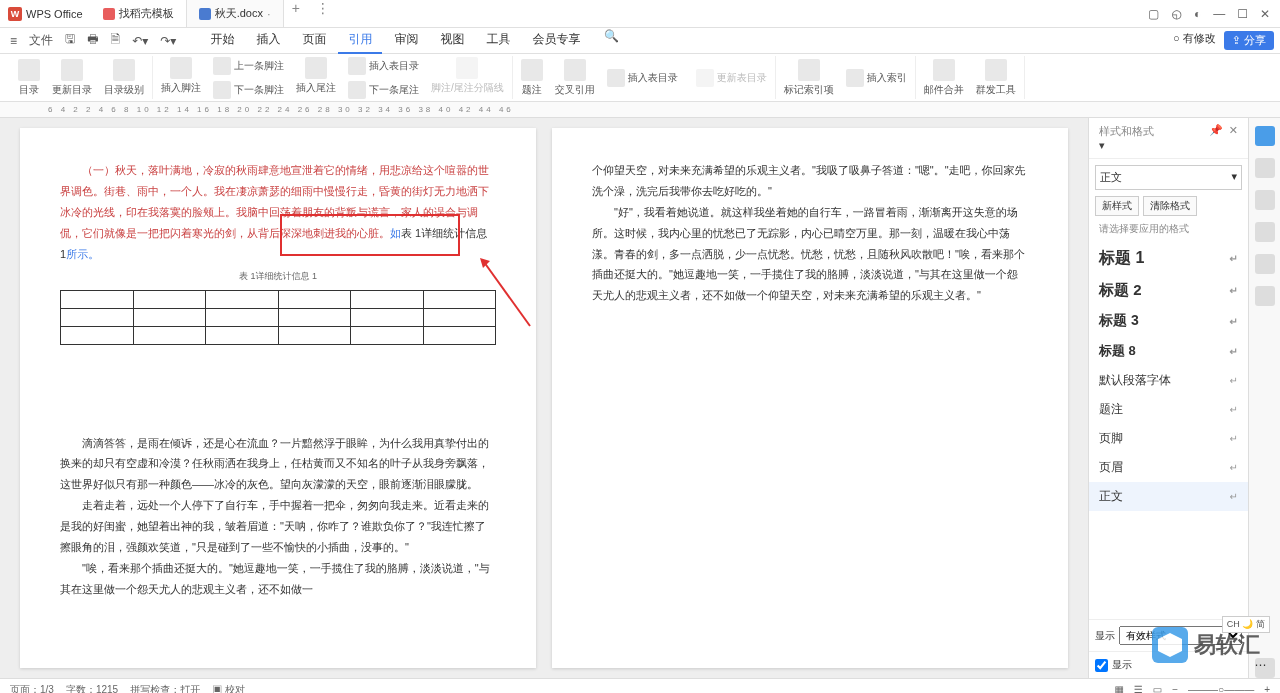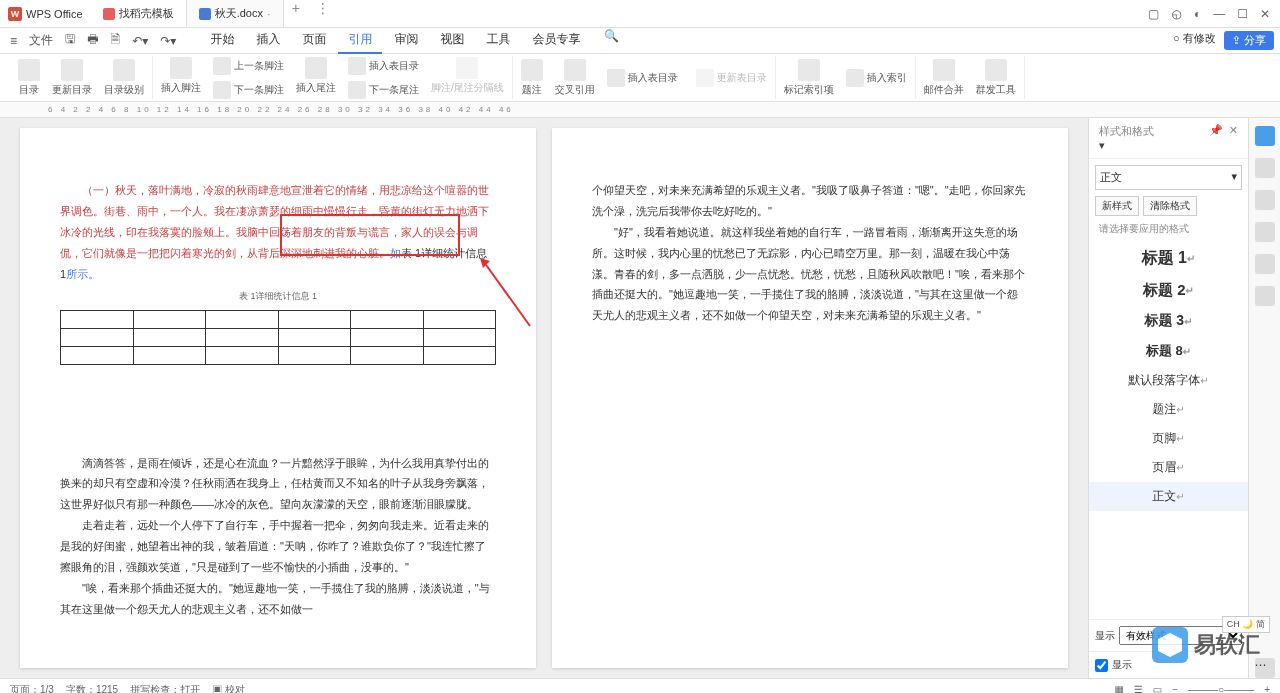--- a/index.html
+++ b/index.html
@@ -26,35 +26,35 @@
 .toolbar{height:48px;background:#fff;display:flex;border-bottom:1px solid #e0e0e0;padding:2px 10px}
 .tool-group{display:flex;flex-direction:column;align-items:center;padding:0 4px;border-right:1px solid #eee;justify-content:center}
 .tool-row{display:flex;gap:4px}
 .tool-item{display:flex;flex-direction:column;align-items:center;gap:2px;padding:2px 4px;cursor:pointer;font-size:10px;color:#555}
 .tool-item-h{display:flex;align-items:center;gap:3px;padding:2px 4px;cursor:pointer;font-size:10px;color:#555}
 .tool-icon{width:18px;height:18px;background:#e8e8e8;border-radius:2px}
 .tool-icon-lg{width:22px;height:22px;background:#e8e8e8;border-radius:2px}
 .ruler{height:16px;background:#fafafa;border-bottom:1px solid #ddd;font-size:8px;color:#888;display:flex;align-items:center;padding-left:48px}
 .content-area{height:560px;display:flex;background:#eee;position:relative}
 .doc-scroll{flex:1;display:flex;gap:16px;padding:10px 20px;overflow:hidden}
-.page{background:#fff;width:568px;height:540px;box-shadow:0 1px 3px rgba(0,0,0,0.15);padding:52px 40px;font-size:11px;line-height:1.9;color:#333;position:relative}
+.page{background:#fff;width:568px;height:540px;box-shadow:0 1px 3px rgba(0,0,0,0.15);padding:32px 40px;font-size:11px;line-height:1.9;color:#333;position:relative}
 .red-text{color:#c94040}
 .red-box{position:absolute;border:2px solid #e03030;pointer-events:none}
 .caption{text-align:center;font-size:9px;color:#666;margin:4px 0}
 .table{border-collapse:collapse;width:100%;margin:4px 0}
 .table td{border:1px solid #333;height:18px}
 .side-panel{width:160px;background:#fff;border-left:1px solid #ddd;display:flex;flex-direction:column}
 .panel-header{padding:6px 10px;font-size:11px;color:#444;display:flex;justify-content:space-between;border-bottom:1px solid #eee}
 .panel-header span:last-child{display:flex;gap:6px;color:#888}
 .style-select{margin:6px;padding:4px;border:1px solid #ccc;font-size:11px;background:#fff;cursor:pointer}
 .style-btns{display:flex;gap:4px;padding:0 6px}
 .style-btn{border:1px solid #ccc;padding:2px 6px;font-size:10px;cursor:pointer;background:#fafafa}
 .style-hint{padding:6px 10px;font-size:10px;color:#888}
 .style-list{flex:1;overflow:auto}
-.style-item{padding:6px 10px;font-size:12px;cursor:pointer;display:flex;justify-content:center;align-items:center}
+.style-item{padding:6px 10px;font-size:12px;cursor:pointer;display:flex;justify-content:space-between;align-items:center}
 .style-item.active{background:#eef4fd}
 .style-item .ret{color:#999;font-size:10px}
 .style-item.h1{font-size:16px;font-weight:bold}
 .style-item.h2{font-size:15px;font-weight:bold}
 .style-item.h3{font-size:14px;font-weight:bold}
 .style-item.h4{font-size:13px;font-weight:bold}
 .panel-footer{padding:6px;border-top:1px solid #eee;font-size:10px;display:flex;align-items:center;gap:4px}
 .panel-footer select{flex:1;font-size:10px;padding:2px}
 .right-rail{width:32px;background:#f8f8f8;border-left:1px solid #ddd;display:flex;flex-direction:column;align-items:center;gap:12px;padding-top:8px}
 .rail-icon{width:20px;height:20px;background:#ddd;border-radius:3px;cursor:pointer}

